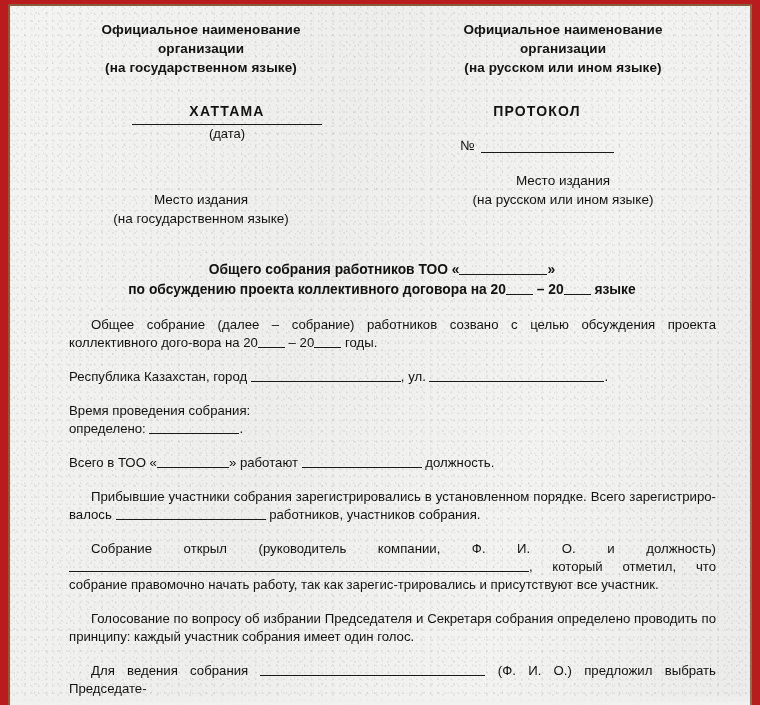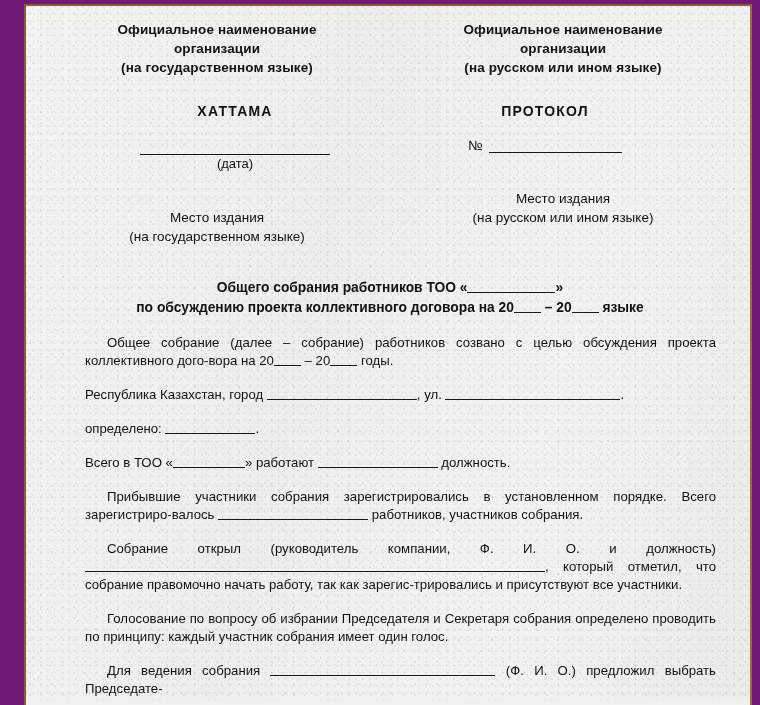--- a/index.html
+++ b/index.html
@@ -12,23 +12,23 @@
     height: 705px;
     overflow: hidden;
     font-family: "Liberation Sans", sans-serif;
   }
 
   
   .scan-frame {
     position: relative;
     width: 760px;
     height: 705px;
-    background: #701a75;
+    background: #b91c1c;
     box-sizing: border-box;
-    padding: 4px 8px 0px 24px;
+    padding: 4px 8px 0px 8px;
   }
 
   
   .page-sheet {
     position: relative;
     width: 100%;
     height: 701px;
     box-sizing: border-box;
     border-left: 2px solid #8a5a3c;
     border-top: 2px solid #8a5a3c;
@@ -78,21 +78,21 @@
     justify-content: center;
     margin-top: 26px;
   }
   .type-col { width: 310px; text-align: center; position: relative; }
   .doc-type {
     font-weight: bold;
     font-size: 14px;
     letter-spacing: 1.2px;
   }
 
-  .date-block { margin-top: 34px; text-align: center; }
+  .date-block { margin-top: 4px; text-align: center; }
   .date-rule {
     display: block;
     width: 190px;
     margin: 0 auto 1px auto;
     border-bottom: 1.6px solid #1a1a1a;
     height: 1px;
   }
   .date-cap { font-size: 13px; line-height: 15px; }
 
   .num-block {
@@ -233,35 +233,36 @@
         <span>Общее собрание (далее – собрание) работников созвано с целью обсуждения проекта коллективного дого-</span><span>вора на 20</span><span class="f w27"></span><span> – 20</span><span class="f w27"></span><span> годы.</span>
       </div>
 
       <div class="para">
         <span class="ln nowrapline">
           <span>Республика Казахстан, город </span><span class="f w150"></span><span>, ул. </span><span class="f w175"></span><span>.</span>
         </span>
       </div>
 
       <div class="para">
+        <span class="ln block-label">Время проведения собрания:</span>
         <span class="ln nowrapline">
           <span>определено: </span><span class="f w90"></span><span>.</span>
         </span>
       </div>
 
       <div class="para nowrapline">
         <span>Всего в ТОО «</span><span class="f w72"></span><span>» работают </span><span class="f w120"></span><span> должность.</span>
       </div>
 
       <div class="para indent">
         <span>Прибывшие участники собрания зарегистрировались в установленном порядке. Всего зарегистриро-</span><span>валось </span><span class="f w150"></span><span> работников, участников собрания.</span>
       </div>
 
       <div class="para indent">
-        <span>Собрание открыл (руководитель компании, Ф. И. О. и должность) </span><span class="f w270"></span><span class="f w190"></span><span>, который отметил, что собрание правомочно начать работу, так как зарегис-</span><span>трировались и присутствуют все участники.</span>
+        <span>Собрание открыл (руководитель компании, Ф. И. О. и должность) </span><span class="f w270"></span><span class="f w190"></span><span>, который отметил, что собрание правомочно начать работу, так как зарегис-</span><span>трировались и присутствуют все участник.</span>
       </div>
 
       <div class="para indent">
         <span>Голосование по вопросу об избрании Председателя и Секретаря собрания определено проводить</span>
         <span>по принципу: каждый участник собрания имеет один голос.</span>
       </div>
 
       <div class="para indent">
         <span>Для ведения собрания </span><span class="f w225"></span><span> (Ф. И. О.) предложил выбрать Председате-</span>
       </div>

